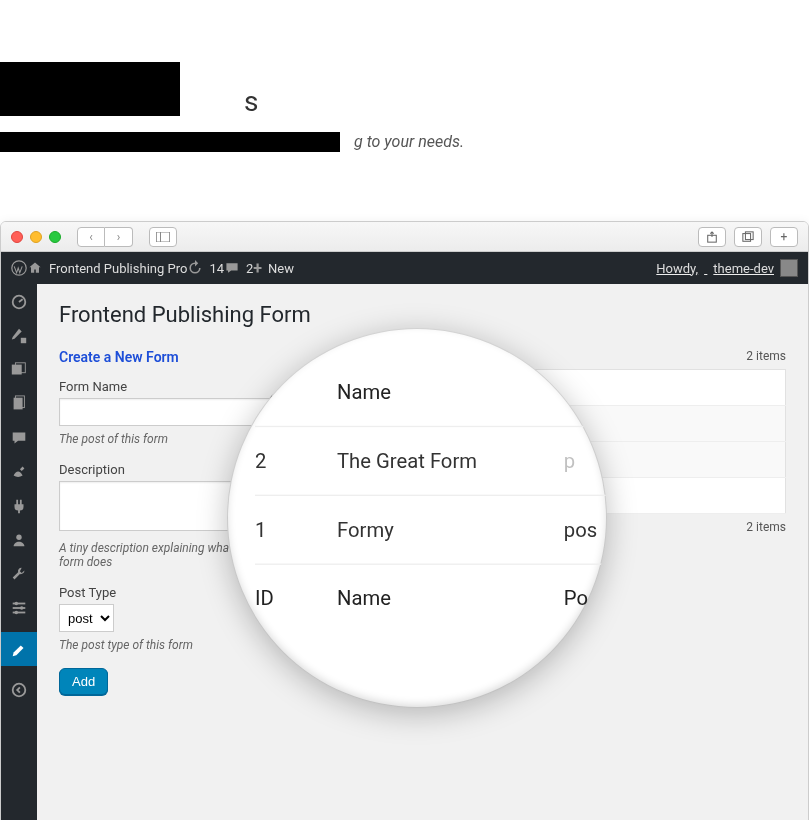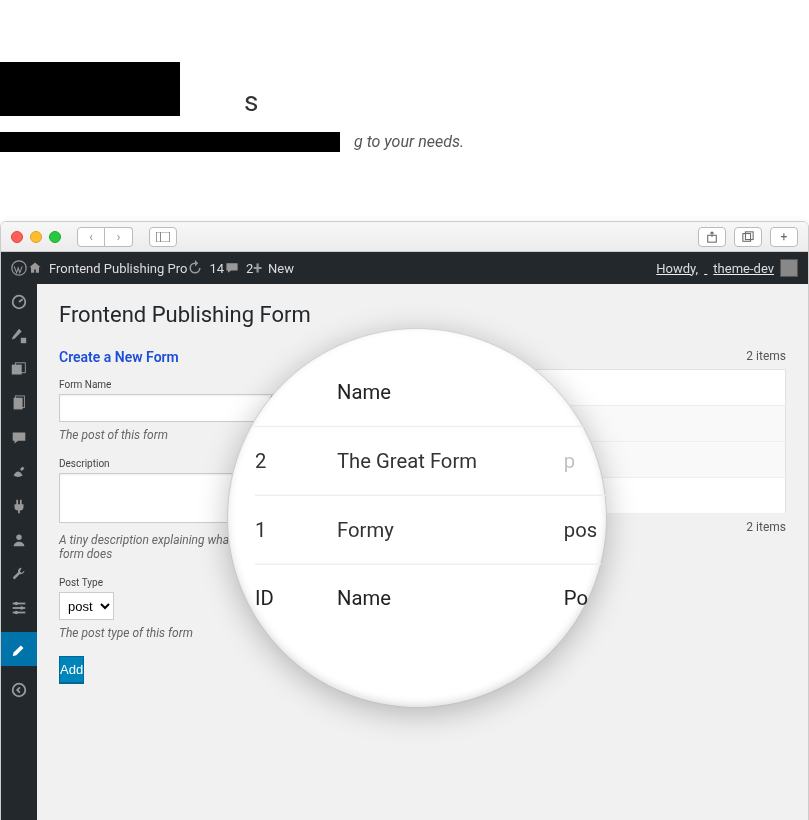--- a/index.html
+++ b/index.html
@@ -44,26 +44,26 @@
 .sidemenu .mi svg { width:18px; height:18px; fill:#999; }
 .sidemenu .mi.active { background:#0073aa; width:36px; height:34px; }
 .sidemenu .mi.active svg { fill:#fff; }
 .sidemenu .mi.active::after { content:""; position:absolute; right:-8px; top:50%; margin-top:-8px; border:8px solid transparent; border-left-color:#0073aa; }
 
 .content { flex:1; background:#f1f1f1; padding: 18px 22px; position:relative; overflow:hidden; }
 .page-title { font-size:22px; font-weight:400; color:#23282d; margin-bottom:22px; }
 
 .form-col { width:260px; float:left; }
 .section-head { font-size:14px; font-weight:600; color:#1d4ed8; margin-bottom:14px; }
-.field-label { font-size:10px; color:#444; margin-bottom:4px;margin-top:8px; }
+.field-label { font-size:13px; color:#444; margin-bottom:4px;margin-top:8px; }
 .text-input { width:240px; height:28px; border:1px solid #ccc; background:#fff; box-shadow: inset 0 1px 2px rgba(0,0,0,0.07); font-size:13px; padding:0 6px; }
 .field-hint { font-size:12px; font-style:italic; color:#666; margin:6px 0 16px; }
 .textarea { width:240px; height:50px; border:1px solid #ccc; background:#fff; box-shadow: inset 0 1px 2px rgba(0,0,0,0.07); resize:both; }
 .select { height:28px; border:1px solid #ccc; background:#fff; font-size:13px; padding:0 4px; }
-.btn-primary { background:#0085ba; border:1px solid #006799; color:#fff; padding:5px 0; border-radius:0; font-size:13px; cursor:pointer; box-shadow:0 1px 0 #006799;text-align:center; }
+.btn-primary { background:#0085ba; border:1px solid #006799; color:#fff; padding:5px 12px; border-radius:6px; font-size:13px; cursor:pointer; box-shadow:0 1px 0 #006799;text-align:center; }
 
 .list-col { margin-left:300px; }
 .items-count { text-align:right; font-size:12px; color:#555; margin-bottom:6px; }
 .wp-table { width:100%; border-collapse:collapse; background:#fff; border:1px solid #e1e1e1; }
 .wp-table th, .wp-table td { text-align:left; padding:10px 12px; font-size:13px; border-bottom:1px solid #eee; }
 .wp-table thead th, .wp-table tfoot th { background:#fff; font-weight:400; color:#333; }
 .wp-table tbody tr { background:#f9f9f9; }
 
 
 .magnifier { position:absolute; top:44px; left:190px; width:380px; height:380px; border-radius:50%; background:#fff; box-shadow: 0 6px 30px rgba(0,0,0,0.25), inset 0 0 0 1px rgba(0,0,0,0.15), inset 0 -3px 8px rgba(0,0,0,0.15); overflow:hidden; }

